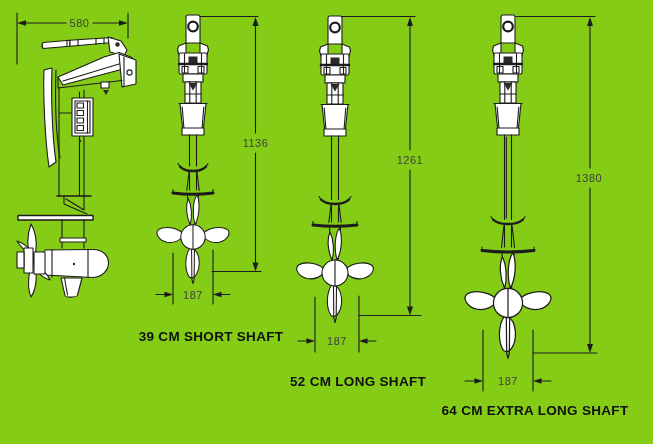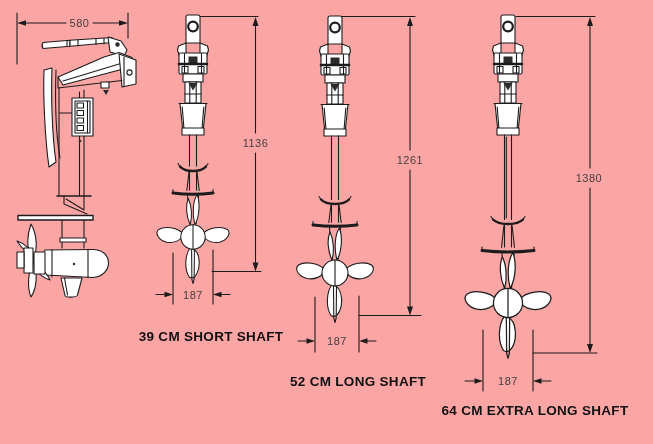--- a/index.html
+++ b/index.html
@@ -1,16 +1,16 @@
 <!DOCTYPE html>
 <html><head>
 <meta charset="utf-8">
 <style>
   html,body{margin:0;padding:0;background:#ffffff;}
-  .stage{position:relative;width:653px;height:444px;background:#fca5a5;overflow:hidden;
+  .stage{position:relative;width:653px;height:444px;background:#84cc16;overflow:hidden;
          font-family:"Liberation Sans","DejaVu Sans",sans-serif;}
   svg{position:absolute;left:0;top:0;display:block;}
   .ln{stroke:#1c1c1c;stroke-width:1.1;fill:none;stroke-linejoin:round;stroke-linecap:round;}
   text{font-family:"Liberation Sans","DejaVu Sans",sans-serif;stroke:none;}
   .dim{font-size:11px;fill:#3f3f3f;text-anchor:middle;letter-spacing:0.5px;}
   .lbl{font-size:13.5px;font-weight:700;fill:#101010;text-anchor:middle;letter-spacing:0.3px;}
   .arrow{fill:#1c1c1c;stroke:none;}
   .thick{stroke-width:2.4;}
   .plate{stroke-width:3;}
   .wfill{fill:#ffffff;}

